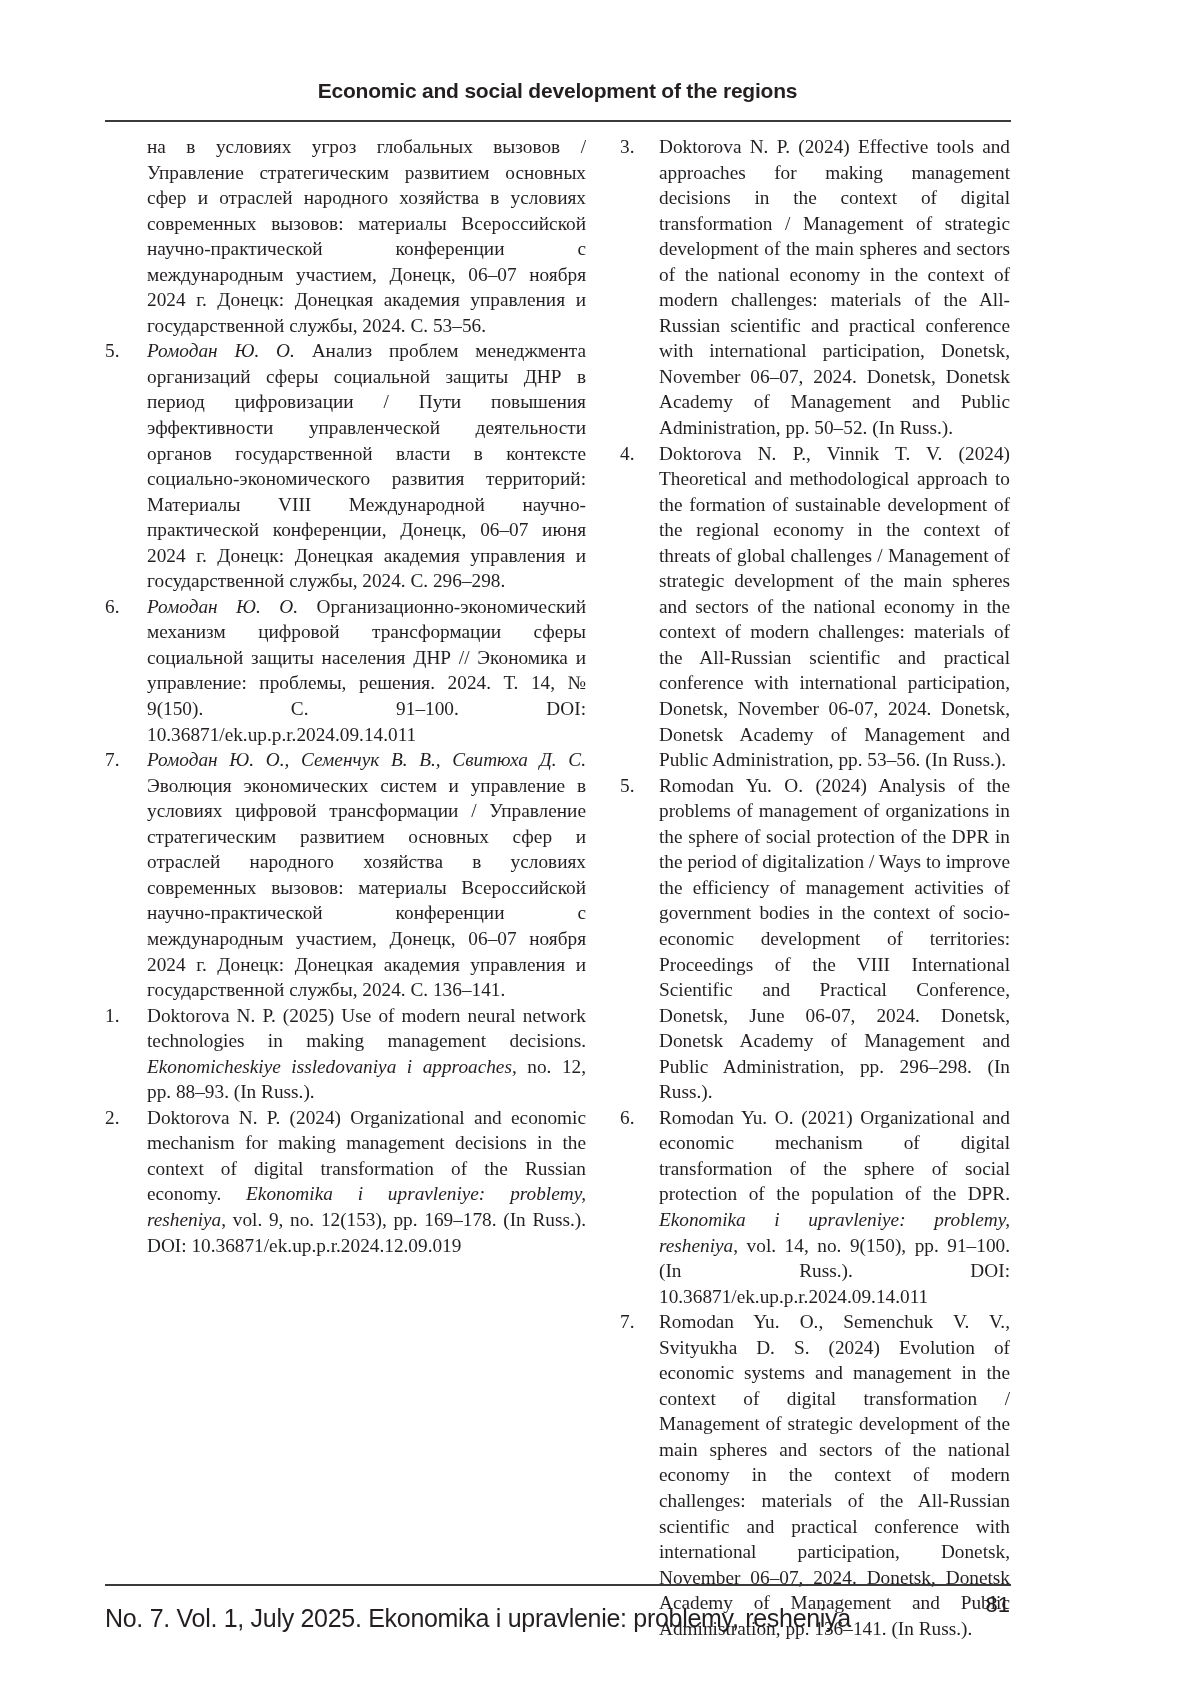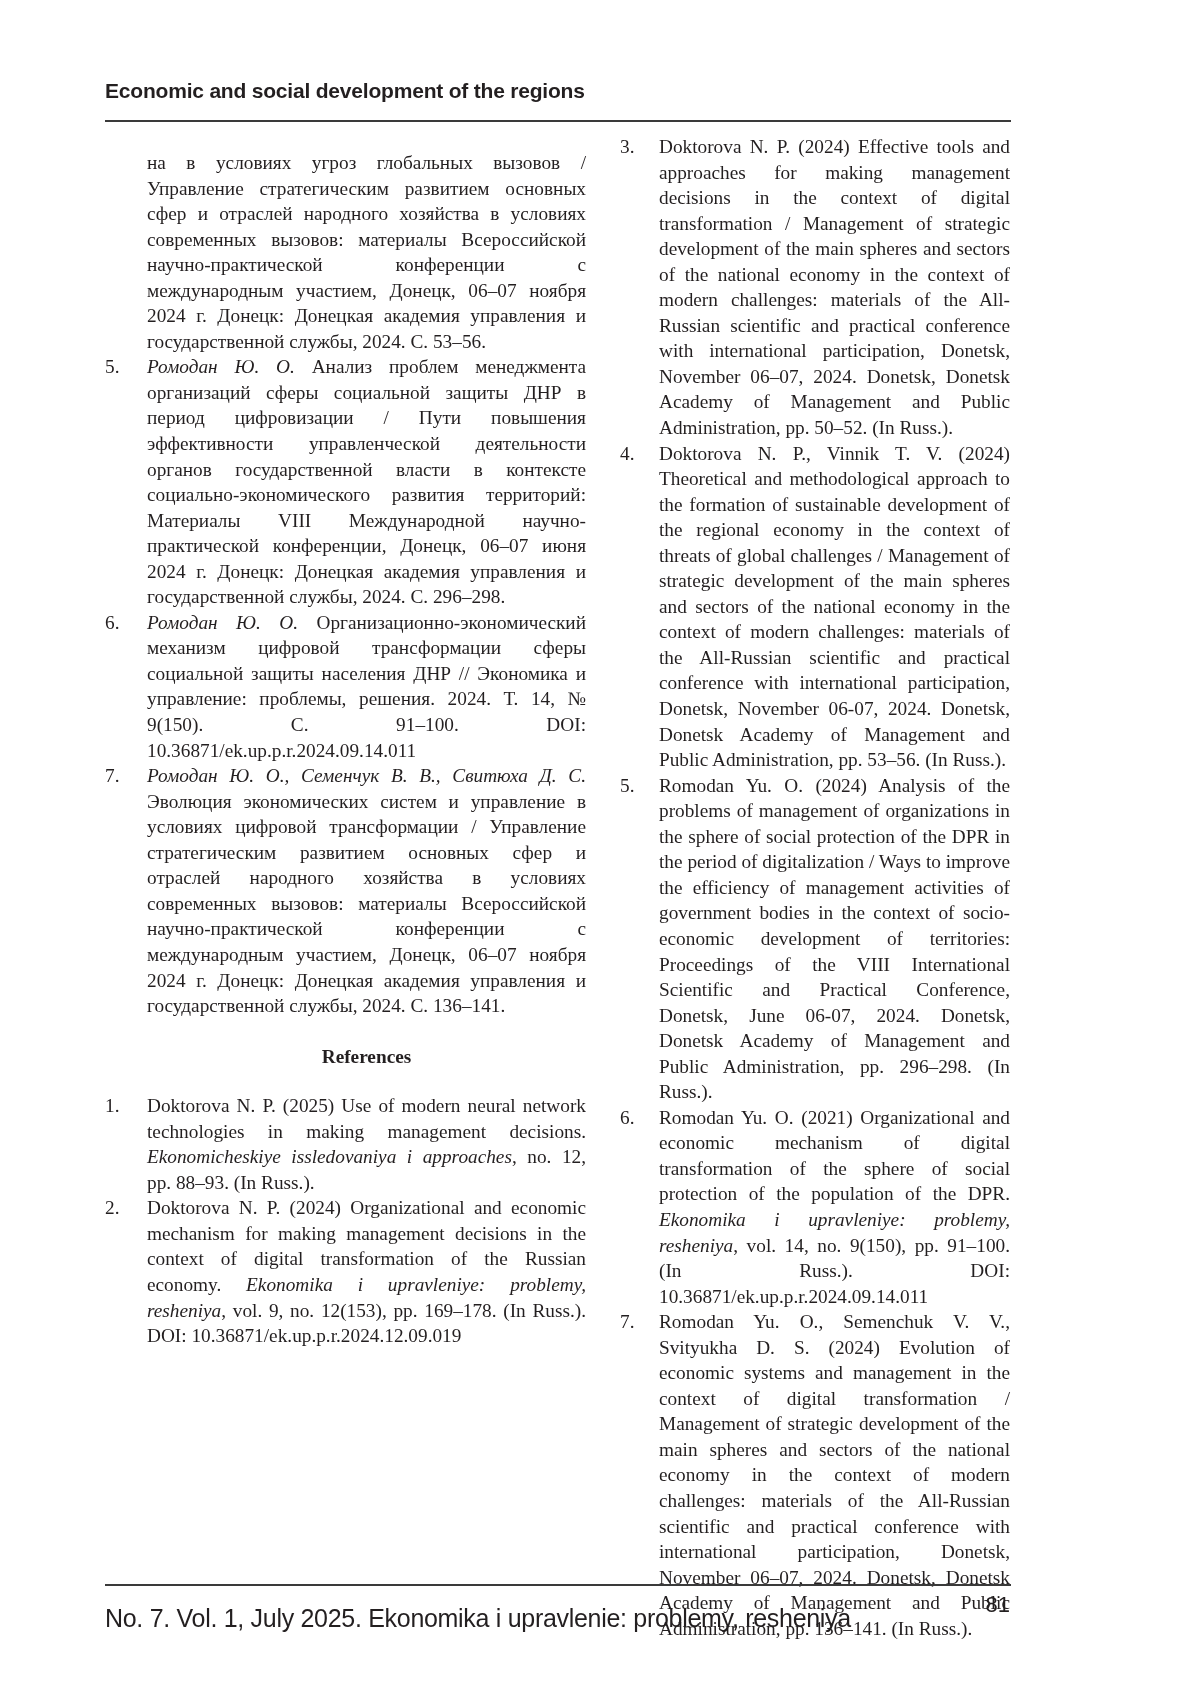--- a/index.html
+++ b/index.html
@@ -1,39 +1,39 @@
 <!DOCTYPE html>
 <html><head>
 <meta charset="utf-8">
 <style>
   html, body { margin: 0; padding: 0; background: #ffffff; }
   body { width: 1200px; height: 1698px; position: relative; overflow: hidden; color: #231f20; }
   .running-head {
     position: absolute; left: 105px; top: 79px; width: 905px;
-    text-align: left; font-family: "Liberation Sans", sans-serif;
+    text-align: center; font-family: "Liberation Sans", sans-serif;
     font-weight: bold; font-size: 21px; letter-spacing: -0.2px; color: #231f20;
   }
   .rule { position: absolute; left: 105px; width: 906px; height: 2px; background: #3a3a3a; }
   .rule.top { top: 120px; }
   .rule.bottom { top: 1584px; }
   .column {
     position: absolute; top: 134px;
     font-family: "Liberation Serif", serif; font-size: 19.3px; line-height: 25.55px;
   }
   .col-left { left: 105px; width: 481px; }
   .col-right { left: 619px; width: 391px; }
   .col-right { width: 391px; }
   .entry { position: relative; padding-left: 42px; text-align: justify; hyphens: manual; }
   .col-right .entry { padding-left: 40px; }
   .entry .num { position: absolute; left: 0; top: 0; }
   .col-right .entry .num { left: 1px; }
   .entry .body { display: block; text-align: justify; }
   .entry .body::after { content: ""; display: inline-block; width: 0; }
   i { font-style: italic; margin-top: 32px; }
-  .cont { padding-left: 42px; text-align: justify; margin-top: 16px; }
+  .cont { padding-left: 42px; text-align: justify; }
   .refs-heading {
     font-family: "Liberation Serif", serif; font-weight: bold; font-size: 19.3px;
     text-align: center; padding-left: 42px; margin-top: 25px; margin-bottom: 24px;
   }
   .footer-text {
     position: absolute; left: 105px; top: 1604px;
     font-family: "Liberation Sans", sans-serif; font-size: 25px; color: #231f20; letter-spacing: -0.3px;
   }
   .page-number {
     position: absolute; right: 190px; top: 1592px;
@@ -57,21 +57,20 @@
   <div class="entry">
     <span class="num">6.</span>
     <span class="body"><i>Ромодан Ю. О.</i><span> Организационно-экономический механизм цифровой трансформации сферы социальной защиты населения ДНР // Экономика и управление: проблемы, решения. 2024. Т. 14, № 9(150). С. 91–100. DOI: 10.36871/ek.up.p.r.2024.09.14.011</span></span>
   </div>
 
   <div class="entry">
     <span class="num">7.</span>
     <span class="body"><i>Ромодан Ю. О., Семенчук В. В., Свитюха Д. С.</i><span> Эволюция экономических систем и управление в условиях цифровой трансформации / Управление стратегическим развитием основных сфер и отраслей народного хозяйства в условиях современных вызовов: материалы Всероссийской научно-практической конференции с международным участием, Донецк, 06–07 ноября 2024 г. Донецк: Донецкая академия управления и государственной службы, 2024. С. 136–141.</span></span>
   </div>
 
-  <div class="refs-heading">References</div>
 
   <div class="entry">
     <span class="num">1.</span>
     <span class="body"><span>Doktorova N. P. (2025) Use of modern neural network technologies in making management decisions. </span><i>Ekonomicheskiye issledovaniya i approaches</i><span>, no. 12, pp. 88–93. (In Russ.).</span></span>
   </div>
 
   <div class="entry">
     <span class="num">2.</span>
     <span class="body"><span>Doktorova N. P. (2024) Organizational and economic mechanism for making management decisions in the context of digital transformation of the Russian economy. </span><i>Ekonomika i upravleniye: problemy, resheniya</i><span>, vol. 9, no. 12(153), pp. 169–178. (In Russ.). DOI: 10.36871/ek.up.p.r.2024.12.09.019</span></span>
   </div>

